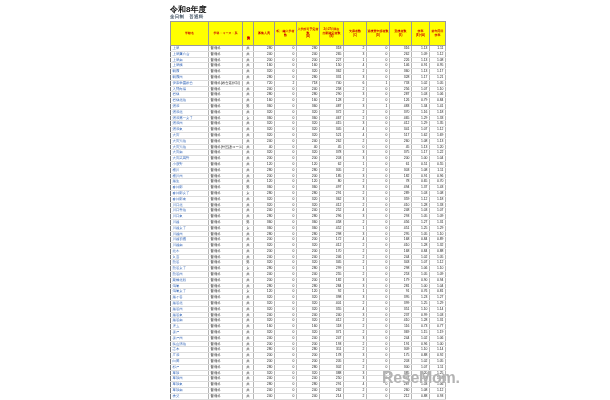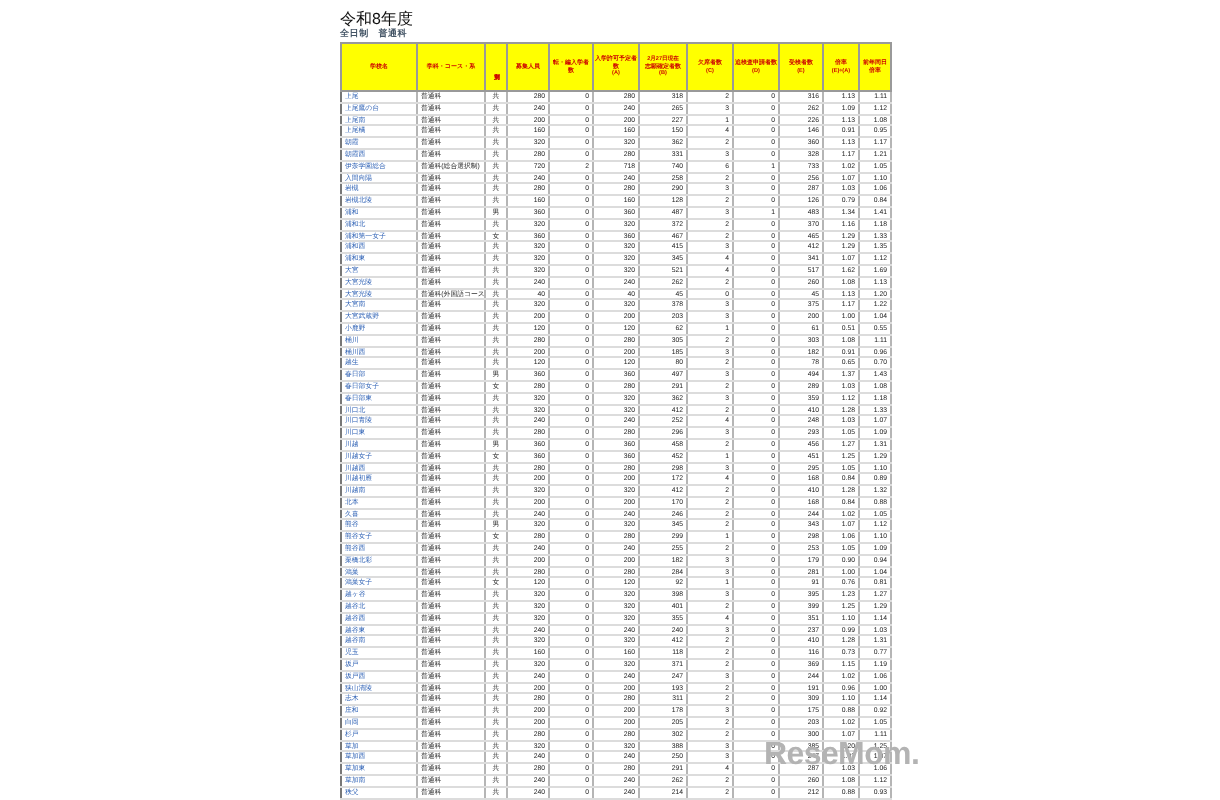--- a/index.html
+++ b/index.html
@@ -3,21 +3,21 @@
 <meta charset="utf-8">
 <style>
   html,body{margin:0;padding:0;}
   body{
     width:610px;height:400px;background:#ffffff;position:relative;overflow:hidden;
     font-family:"Liberation Sans","DejaVu Sans",sans-serif;color:#111;
   }
   .sheet{position:absolute;inset:0;background:#fff;}
   .title-row{
     position:absolute;left:170px;top:4px;width:286px;display:flex;gap:31px;
-    font-size:8px;font-weight:normal;color:#101010;white-space:nowrap;
+    font-size:8px;font-weight:bold;color:#101010;white-space:nowrap;
   }
   .course-label{
     position:absolute;left:170px;top:14px;font-size:4.5px;color:#445566;
     font-weight:bold;letter-spacing:.3px;white-space:nowrap;
   }
   table.exam{
     position:absolute;left:170px;top:21px;width:275px;
     border-collapse:collapse;table-layout:fixed;
     border:1px solid #777;
   }

